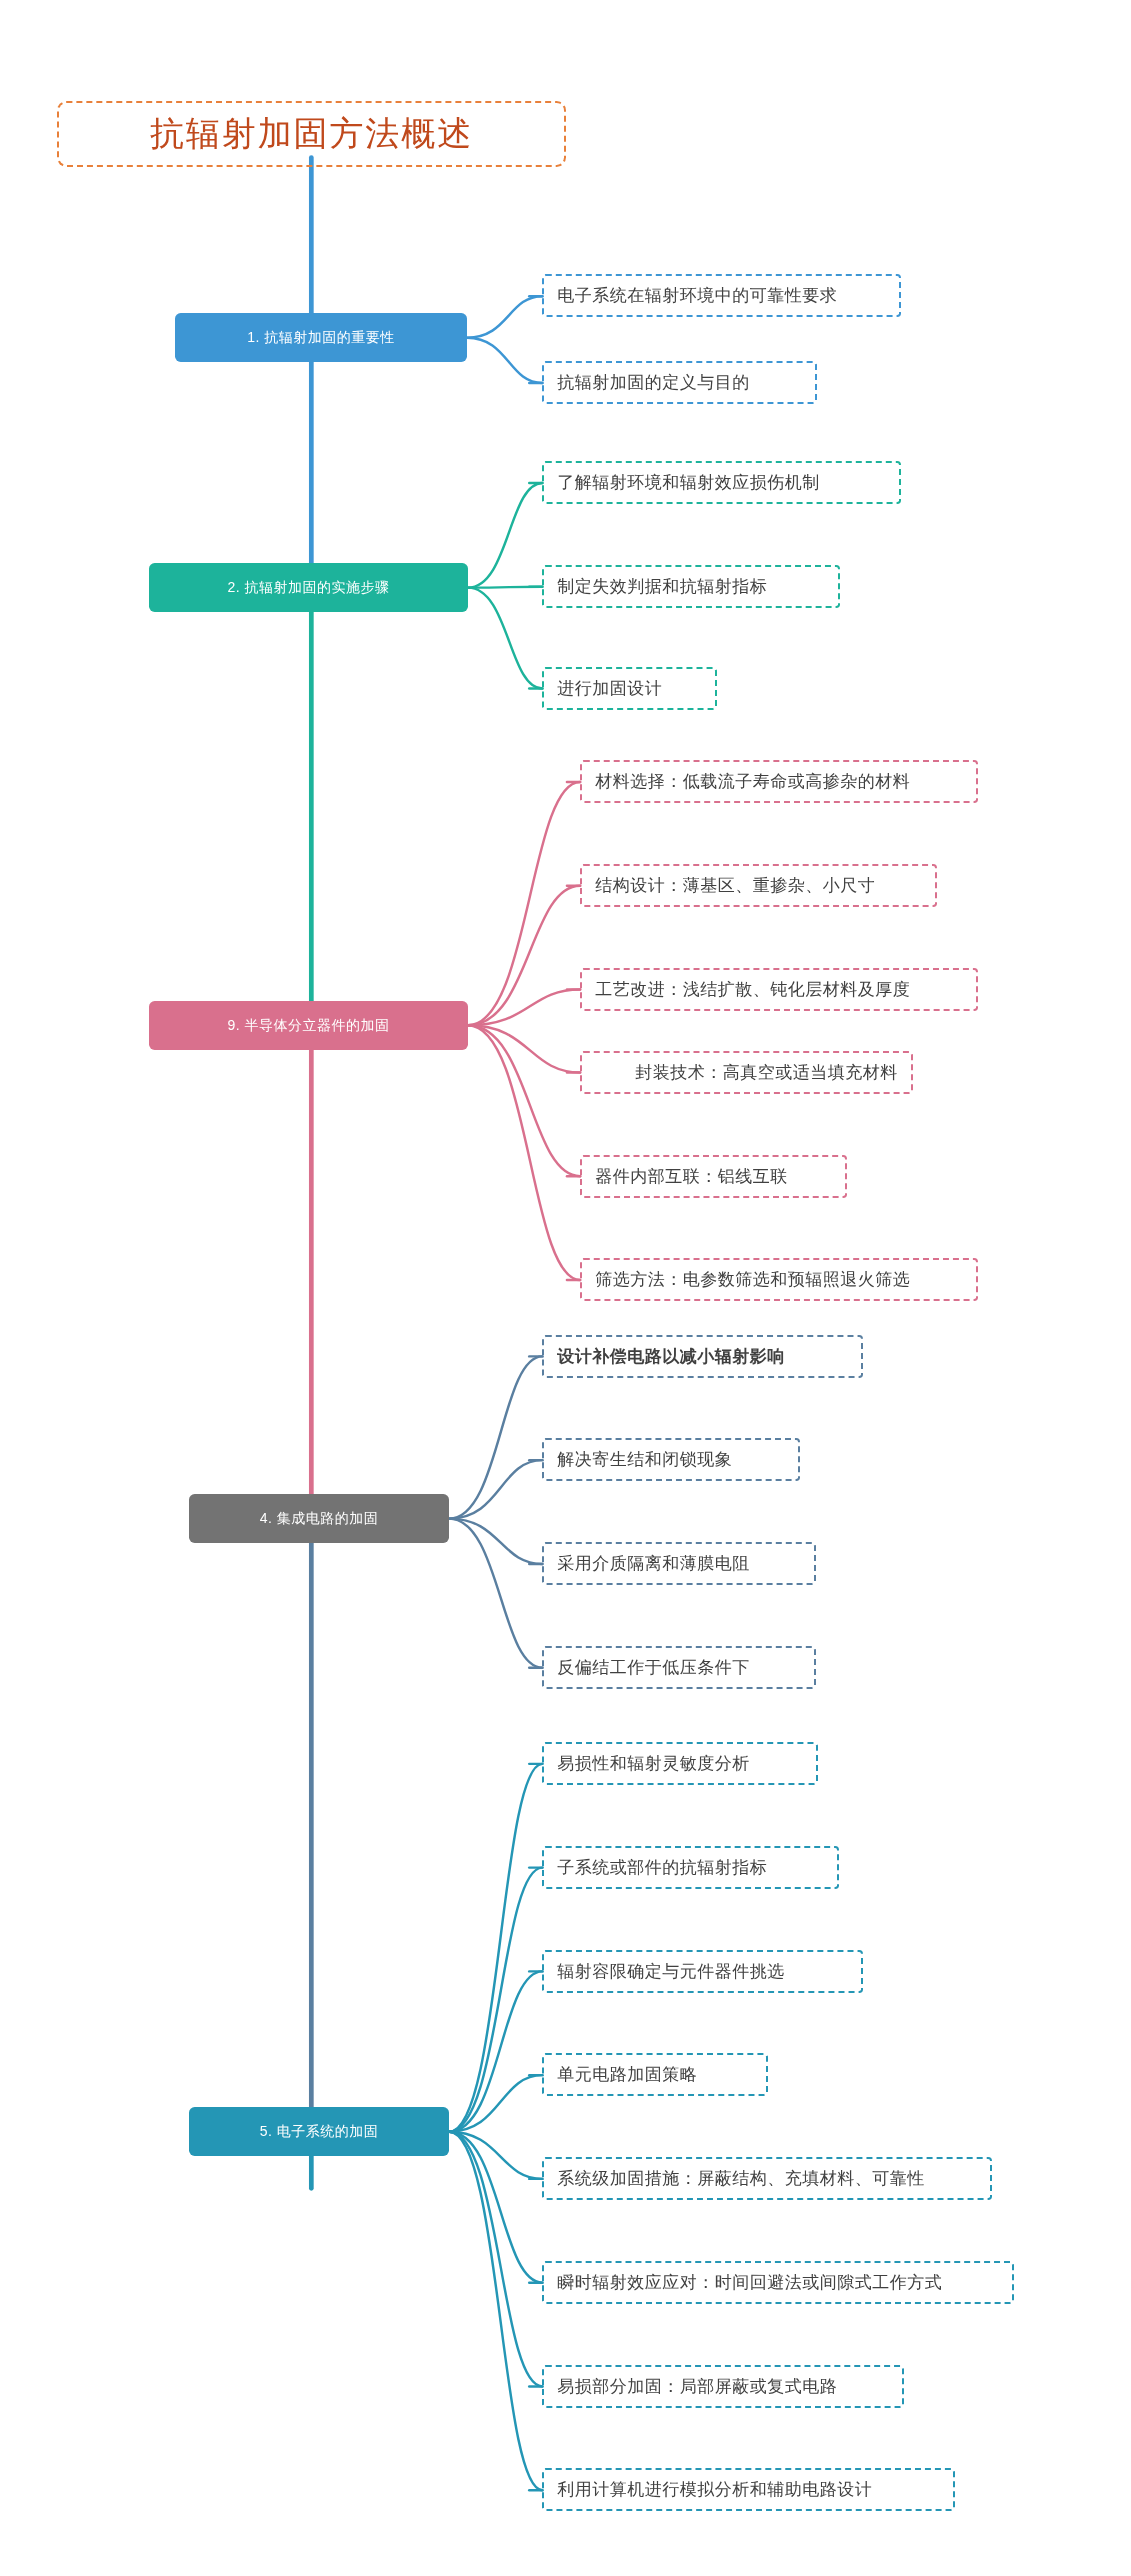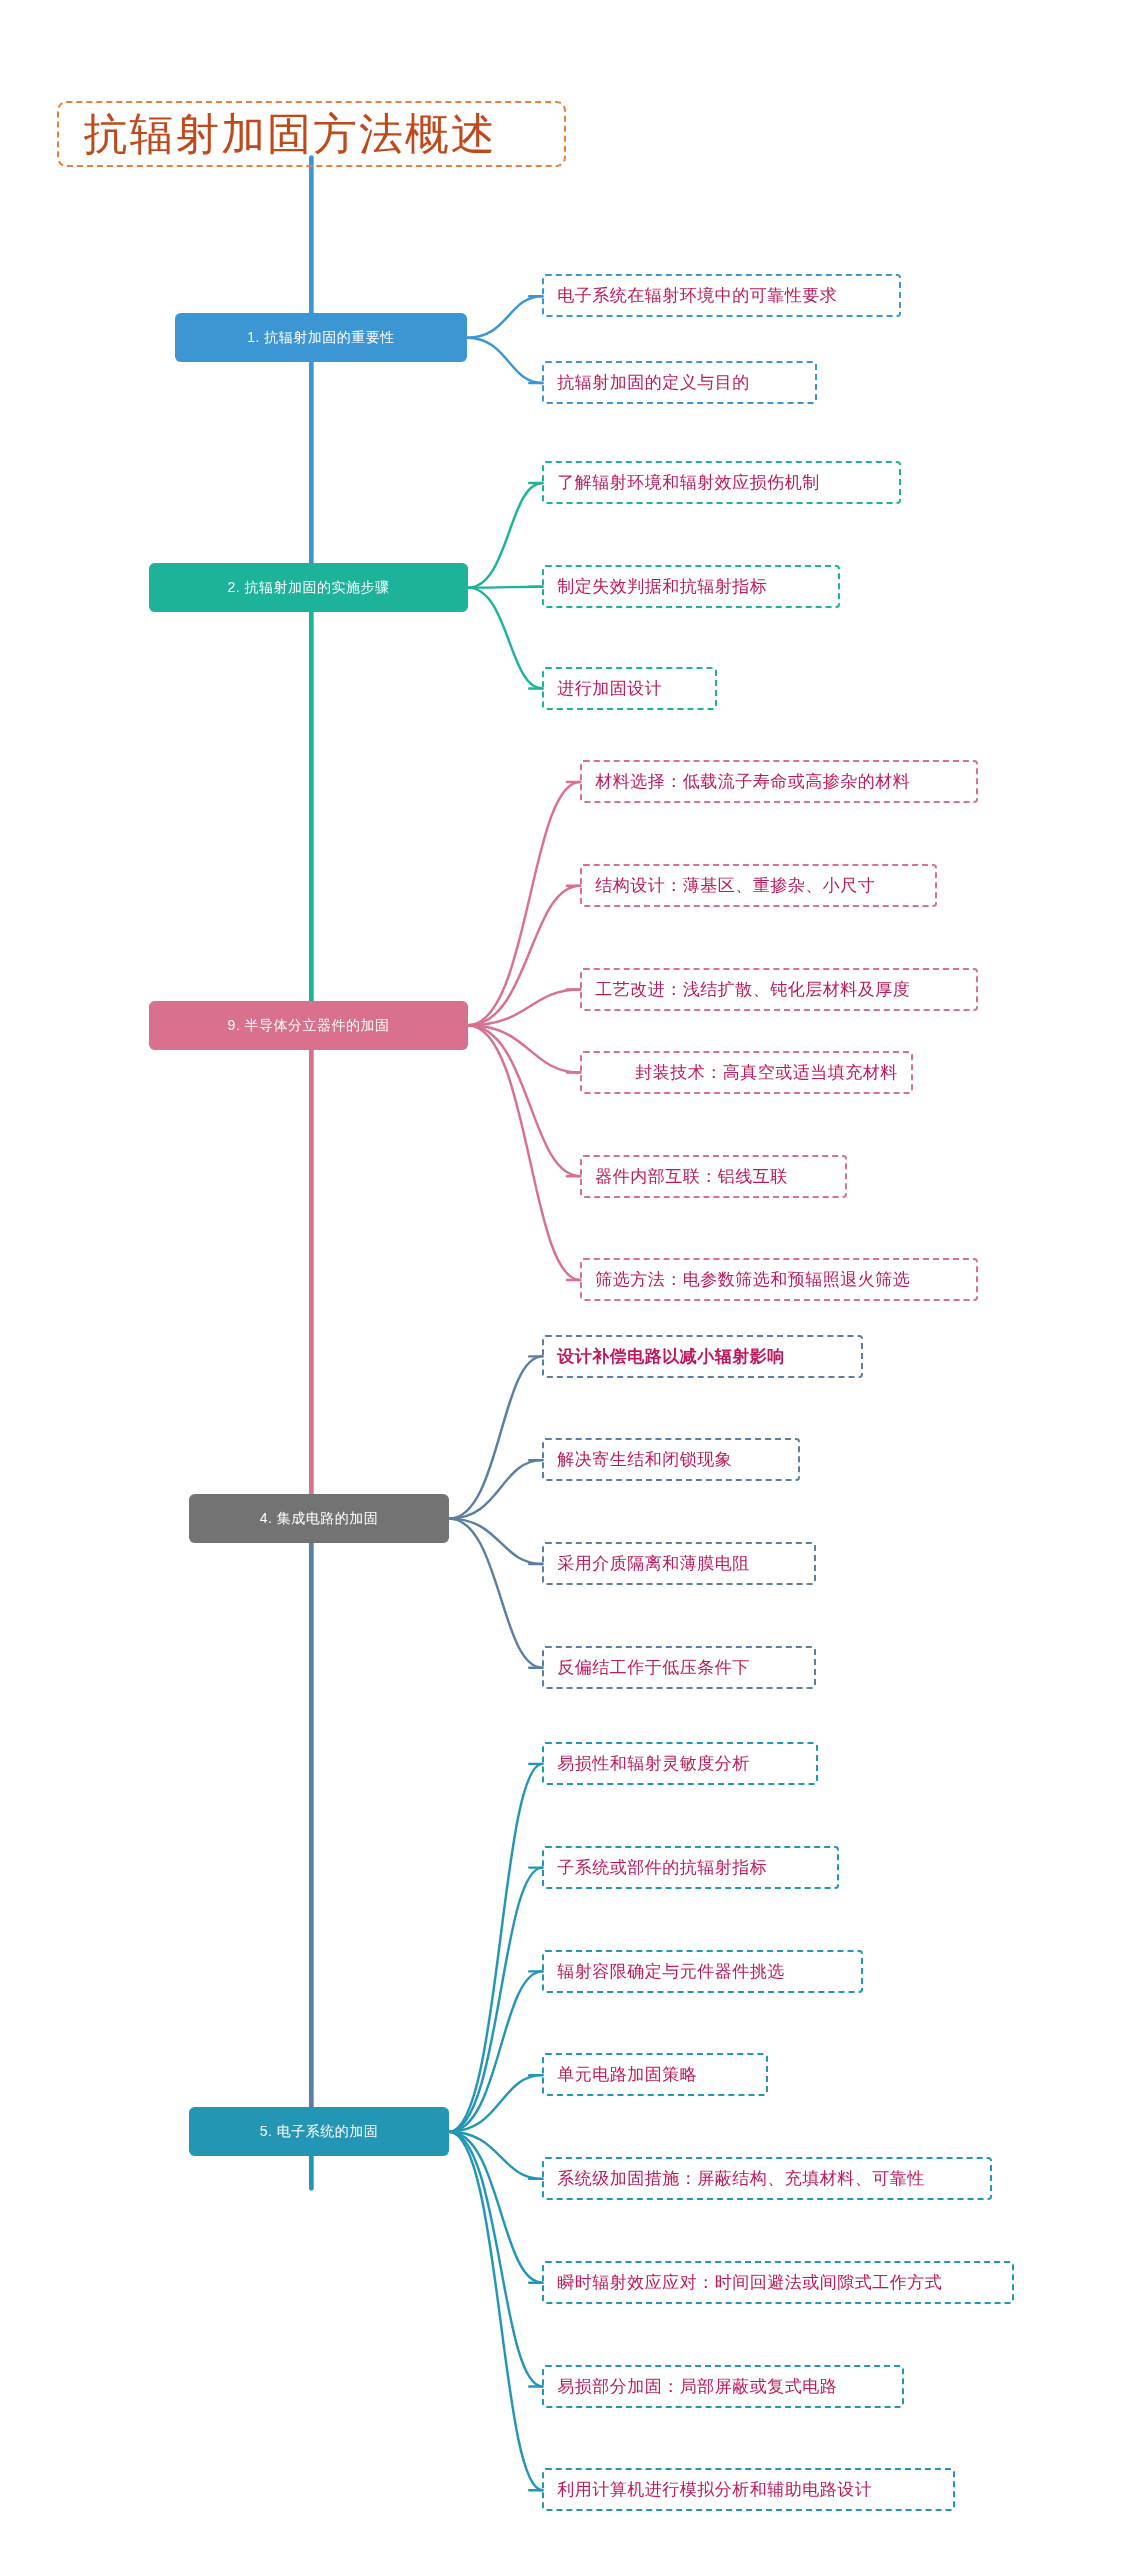--- a/index.html
+++ b/index.html
@@ -32,39 +32,39 @@
     box-sizing: border-box;
     display: flex;
     align-items: center;
     white-space: nowrap;
   }
   
   .root-node {
     border: 2.8px dashed #e8803a;
     border-radius: 9.4px;
     color: #c0491c;
-    font-size: 44px;
+    font-size: 34px;
     padding: 0 24.5px;
-    justify-content: flex-start;
+    justify-content: center;
     letter-spacing: 1.9px;
   }
   
   .branch-node {
     border-radius: 5.7px;
     color: #ffffff;
     font-size: 14px;
     padding: 0 17px;
     justify-content: center;
     letter-spacing: 0.5px;
   }
   
   .leaf-node {
     border: 2.4px dashed #888;
     border-radius: 3.8px;
-    color: #be185d;
+    color: #404040;
     font-size: 17px;
     padding: 0 13.2px;
     background: transparent;
     justify-content: flex-start;
     letter-spacing: 0.5px;
   }
 </style>
 </head>
 <body>
 

